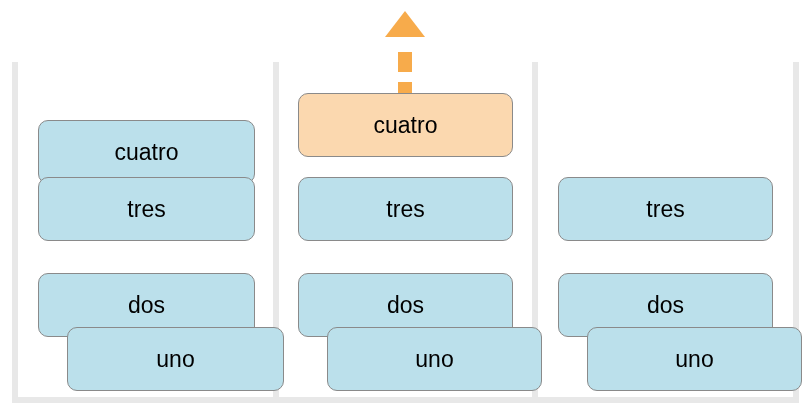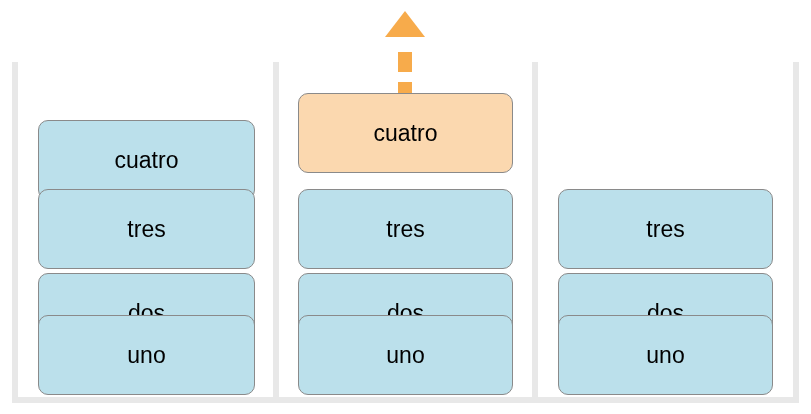--- a/index.html
+++ b/index.html
@@ -31,42 +31,42 @@
     position: absolute;
     left: 12px;
     top: 397px;
     width: 787px;
     height: 6px;
     background: #e8e8e8;
   }
   
   .box {
     position: absolute;
-    height: 80px;
+    height: 64px;
     box-sizing: border-box;
     border: 1.5px solid #8a8a8a;
     border-radius: 10px;
     display: flex;
     align-items: center;
     justify-content: center;
     font-size: 23px;
     color: #000000;
   }
   .box-blue   { background: #bbe0eb; }
   .box-orange { background: #fbd8af; }
   
   .col1 { left: 38px;  width: 217px; }
   .col2 { left: 298px; width: 215px; }
   .col3 { left: 558px; width: 215px; }
   
   .row-top    { top: 120px; } 
   .row-lifted { top: 93px; }  
-  .row1 { top: 189px; }
+  .row1 { top: 177px; }
   .row2 { top: 273px; }
-  .row3 { top: 315px; }
+  .row3 { top: 327px; margin-left: 29px; }
   
   .pop-arrow {
     position: absolute;
     left: 385px;
     top: 11px;
   }
 </style>
 </head>
 <body>
 

